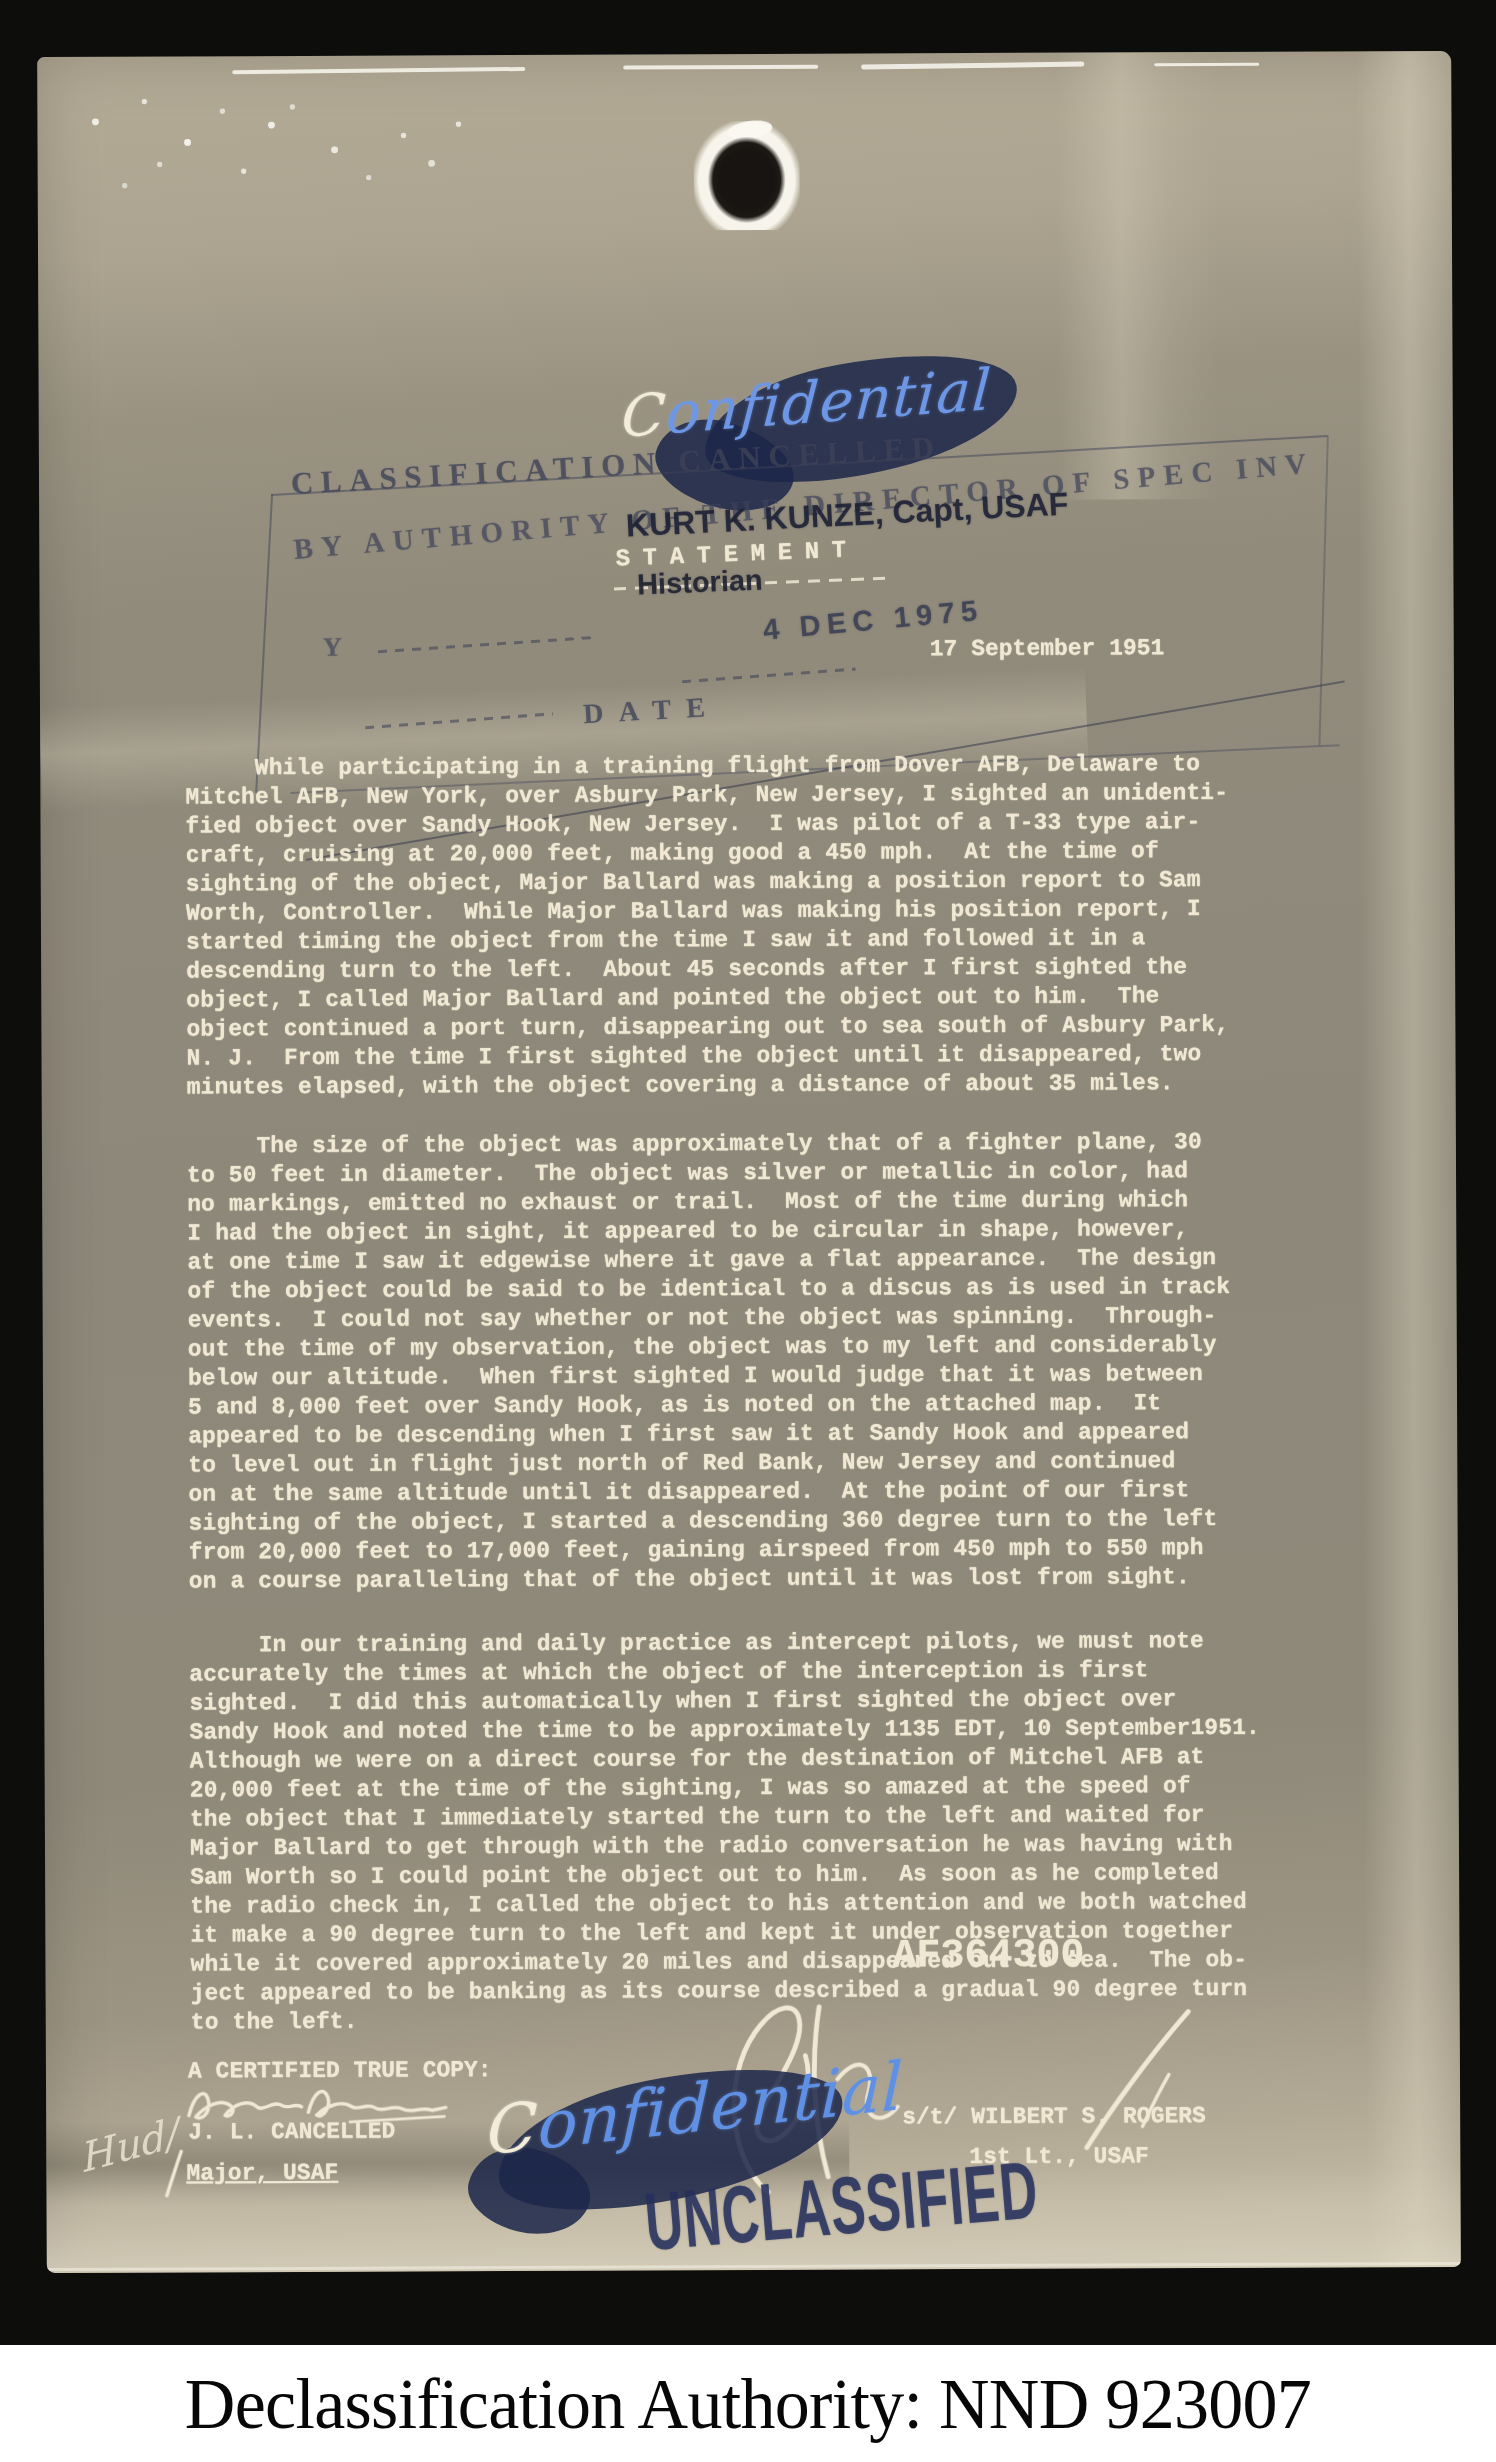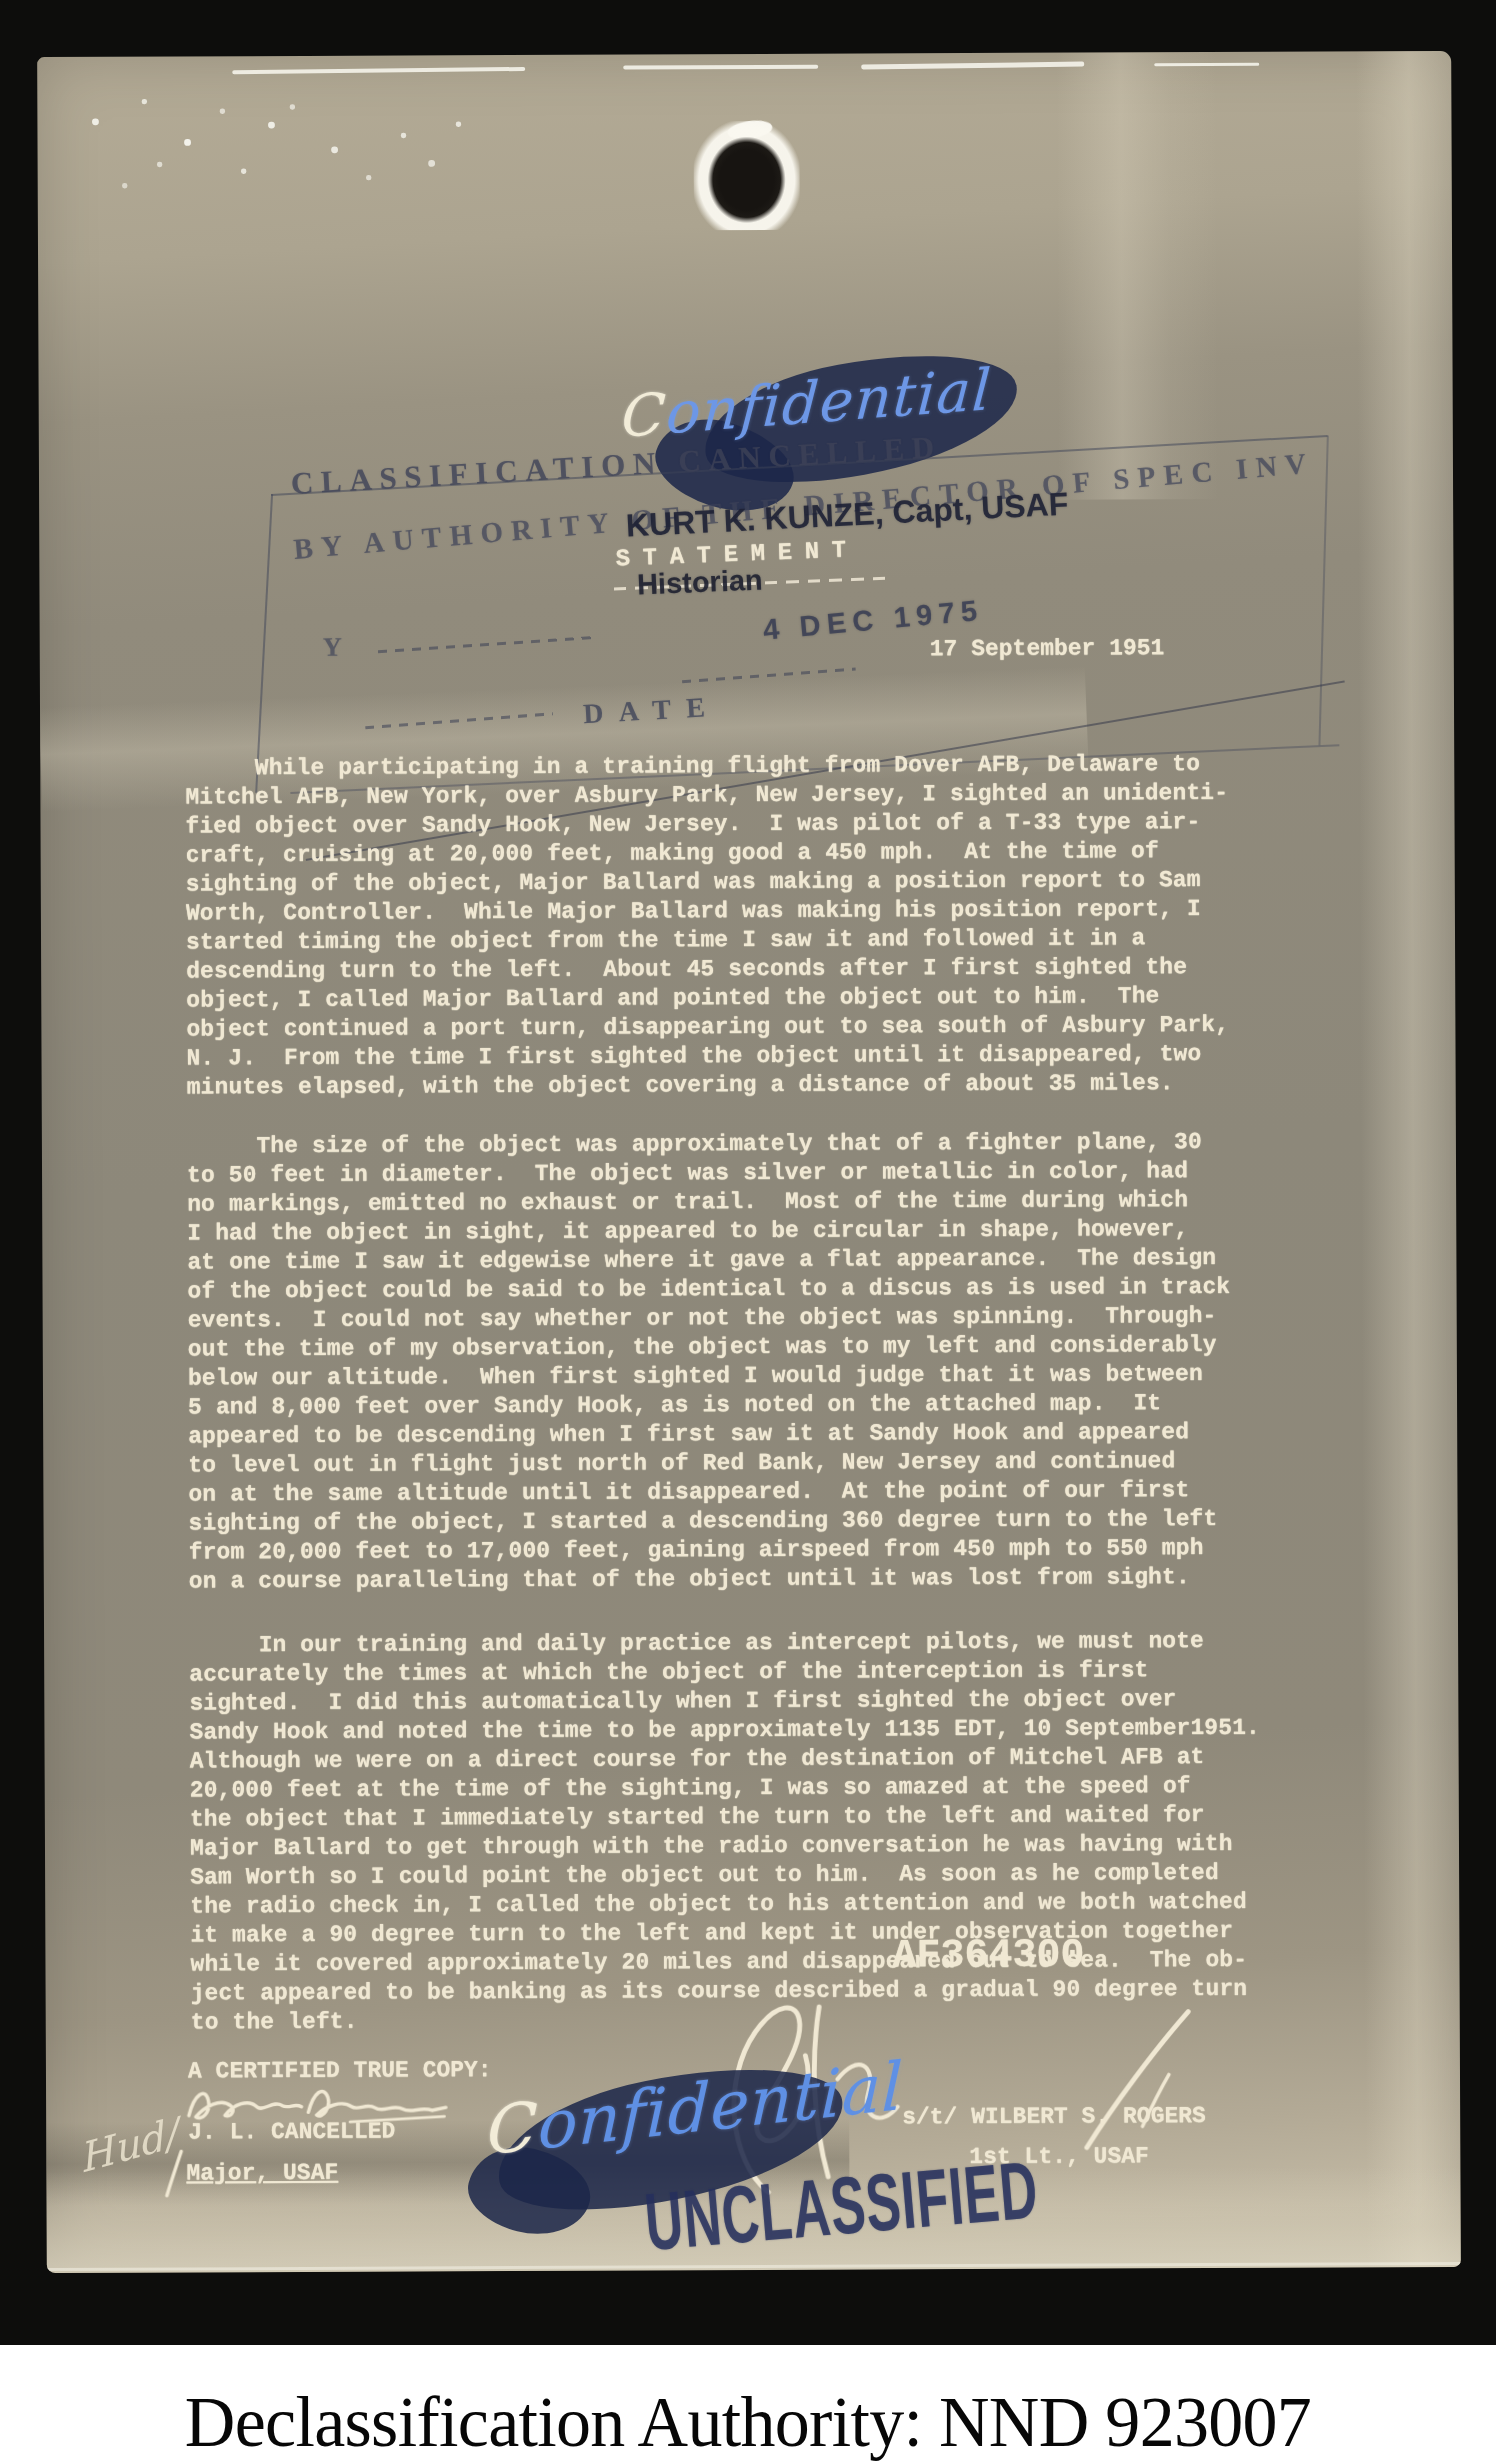--- a/index.html
+++ b/index.html
@@ -62,21 +62,21 @@
   .sig{position:absolute;}
   .sig path{fill:none;stroke:#f0e8d3;stroke-linecap:round;stroke-linejoin:round;
     filter:blur(.4px);}
   .margin-script{position:absolute;font-family:"DejaVu Serif",serif;font-style:italic;
     color:rgba(238,231,210,.82);transform:rotate(-15deg) skewX(-10deg);}
   .unclass{position:absolute;font-family:"Liberation Sans",sans-serif;font-weight:700;
     color:rgba(38,47,92,.8);letter-spacing:1.4px;transform-origin:left top;
     text-shadow:0 0 2.1px rgba(38,47,92,.45);}
   
   .caption-band{position:absolute;left:0;top:2345px;width:1496px;height:117px;background:#ffffff;
-    display:flex;align-items:flex-end;justify-content:center;}
+    display:flex;align-items:center;justify-content:center;}
   .caption-text{font-family:"Liberation Serif",serif;font-size:70px;color:#070707;
     letter-spacing:-0.7px;transform:scaleY(1.04);white-space:nowrap;}
 </style>
 </head>
 <body>
 
 <div class="stage">
 
   <div class="photo">
 

